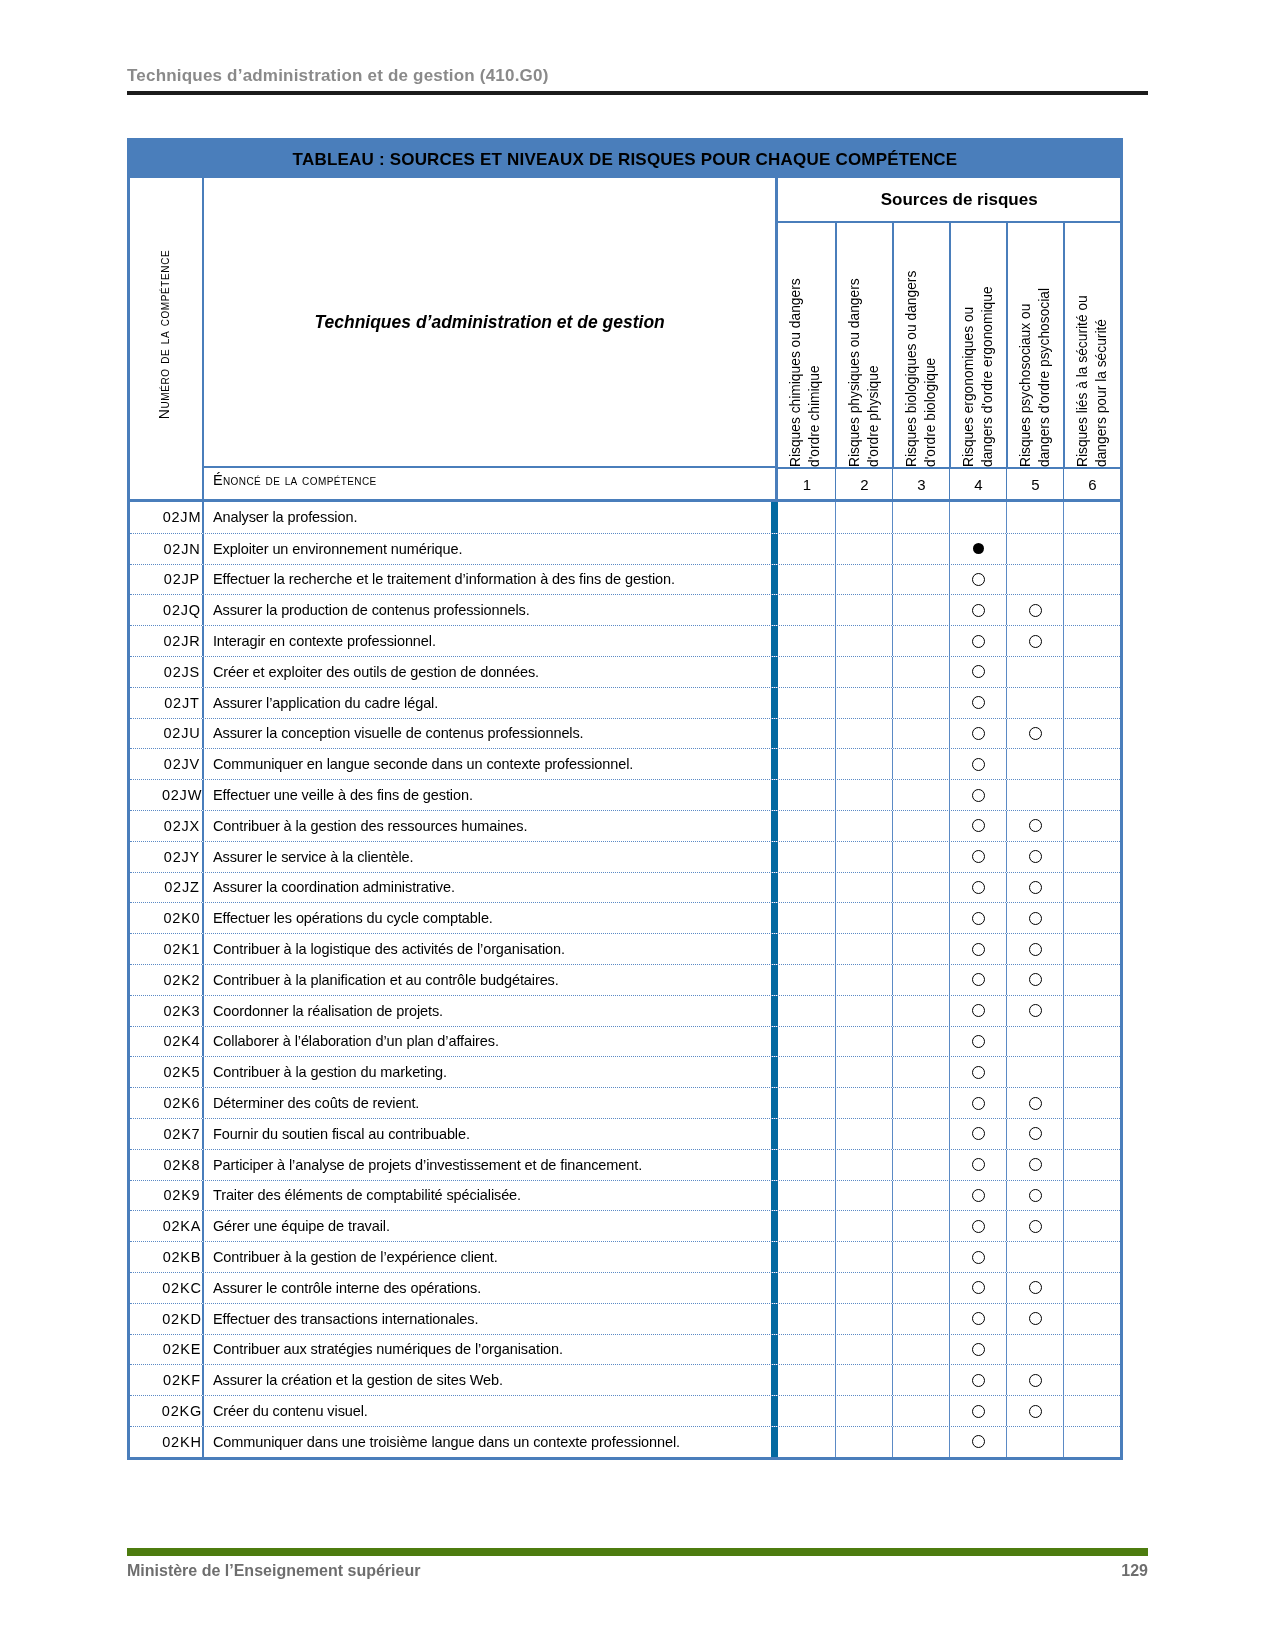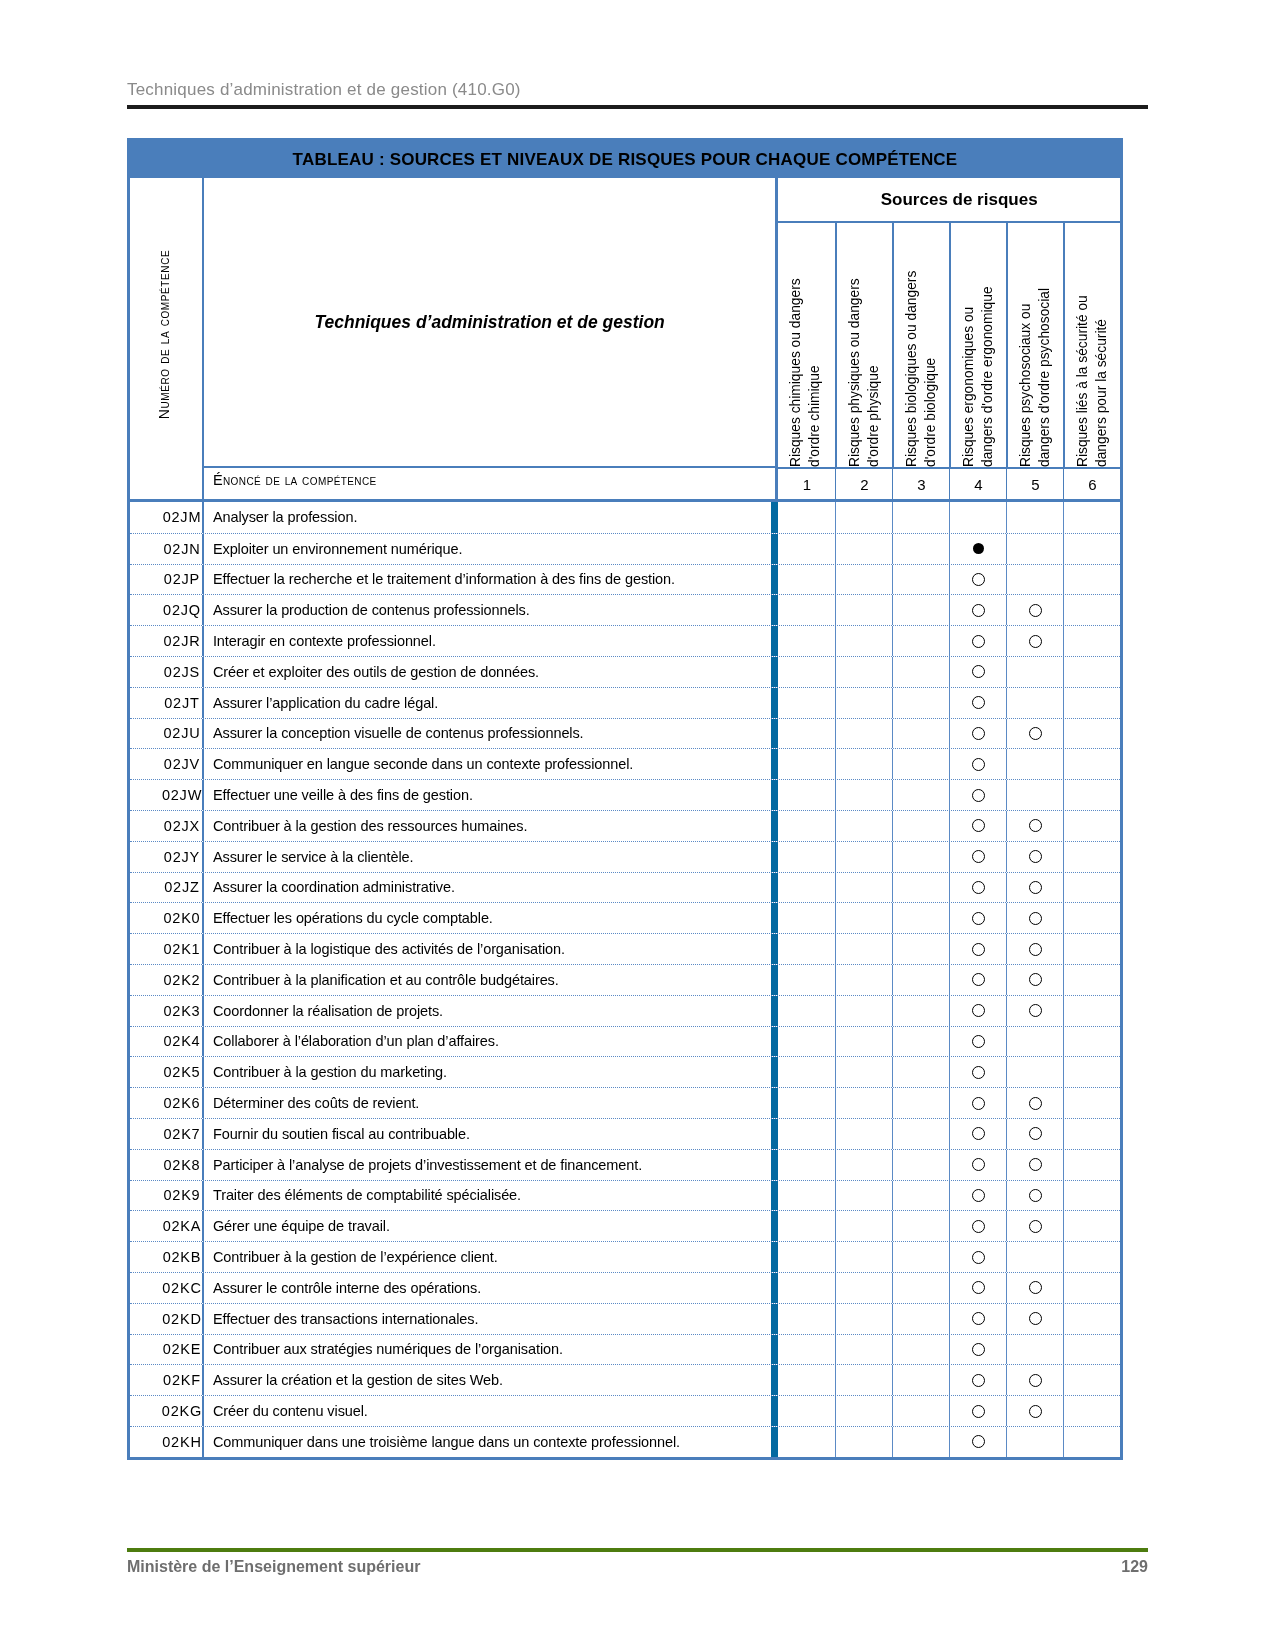--- a/index.html
+++ b/index.html
@@ -8,21 +8,21 @@
     position:relative; width:1275px; height:1650px; background:#ffffff;
     font-family:"Liberation Sans", sans-serif; color:#000; overflow:hidden;
     margin:0 auto;
   }
   
   .running-header {
     position:absolute; left:127px; right:127px; top:66px;
     border-bottom:4px solid #1c1c1c; padding-bottom:5px;
   }
   .running-header .rh-text {
-    font-size:17px; font-weight:normal; color:#8a8a8a; letter-spacing:0.2px;margin-top:14px;
+    font-size:17px; font-weight:bold; color:#8a8a8a; letter-spacing:0.2px;
   }
   
   .rtable {
     position:absolute; left:127px; top:138px; width:996px;
     border:3px solid #4a7ebb; background:#fff;
   }
   .title-bar {
     height:37px; background:#4a7ebb; color:#000000;
     display:flex; align-items:center; justify-content:center;
     font-size:17px; font-weight:bold; letter-spacing:0.2px;
@@ -85,21 +85,21 @@
   .cell-risk {
     flex:0 0 57px; display:flex; align-items:center; justify-content:center;
     overflow:hidden;
   }
   .cell-risk + .cell-risk { border-left:1px solid #5b8ac5; }
   .mark-o { width:13px; height:13px; border:1.6px solid #000; border-radius:50%; }
   .mark-f { width:11px; height:11px; background:#000; border-radius:50%; }
   
   .pfooter {
     position:absolute; left:127px; right:127px; top:1548px;
-    border-top:4px solid #4d7c0f; padding-top:6px;
+    border-top:8px solid #4d7c0f; padding-top:6px;
     display:flex; justify-content:space-between;
     font-size:16px; font-weight:bold; color:#6e6e6e;
   }
 </style>
 </head>
 <body>
 
 <div class="page">
 
   <div class="running-header">

